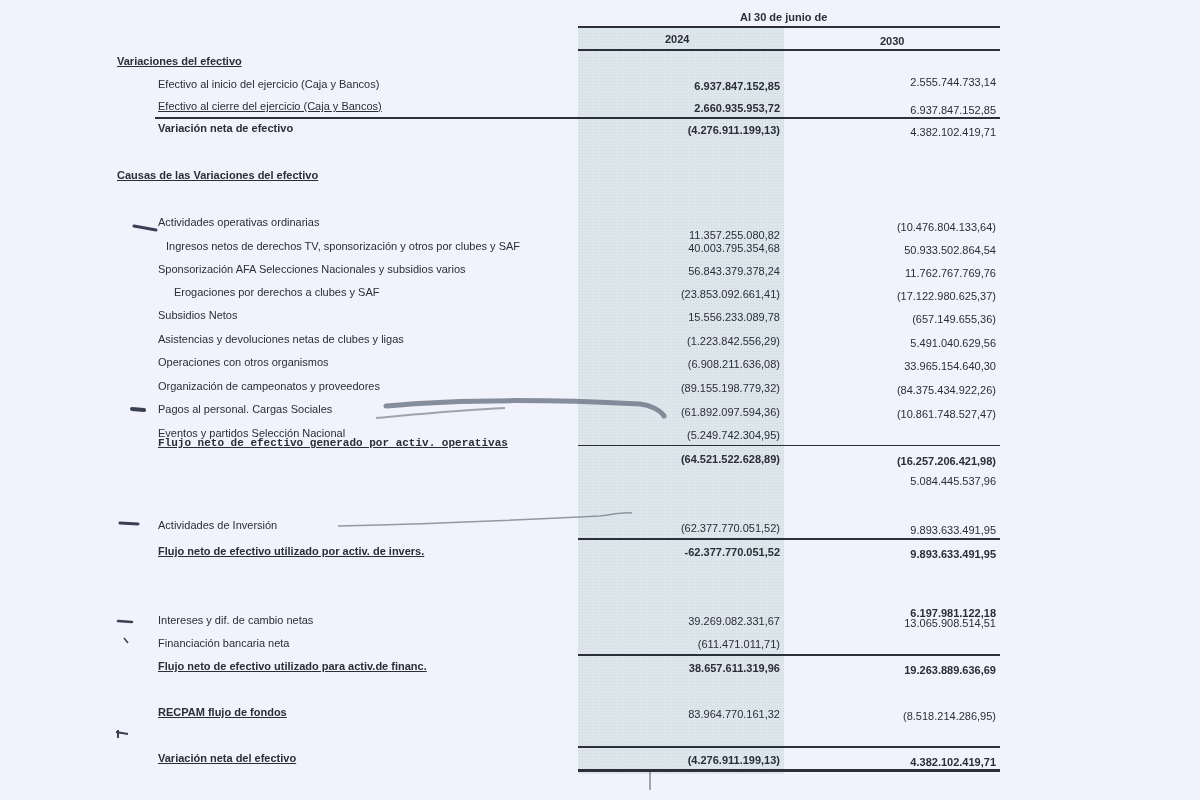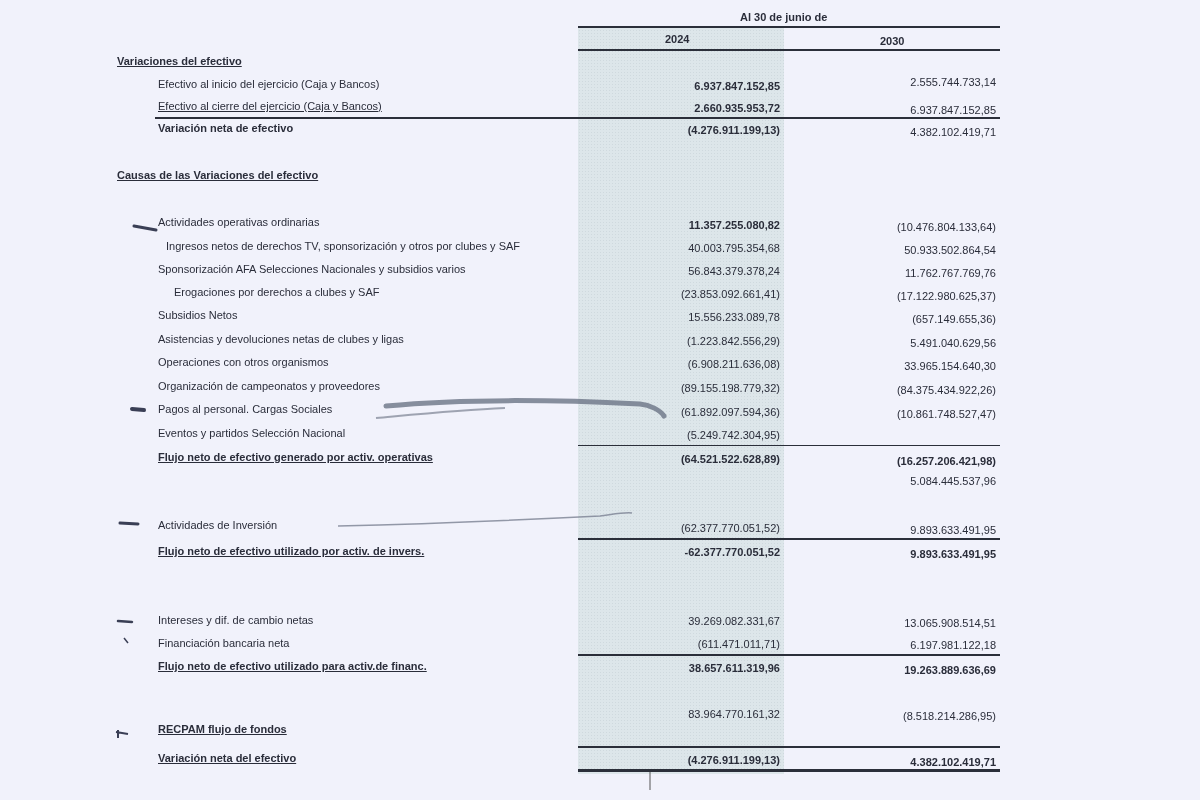--- a/index.html
+++ b/index.html
@@ -49,21 +49,21 @@
 <div class="t c23" style="top:103px;">6.937.847.152,85</div>
 <div class="hline" style="left:155px;top:117px;width:845px;"></div>
 
 <div class="t label bold" style="top:121px;">Variación neta de efectivo</div>
 <div class="t c24 bold" style="top:123px;">(4.276.911.199,13)</div>
 <div class="t c23" style="top:125px;">4.382.102.419,71</div>
 
 <div class="t section" style="top:168px;">Causas de las Variaciones del efectivo</div>
 
 <div class="t label" style="top:215px;">Actividades operativas ordinarias</div>
-<div class="t c24" style="top:218px;font-weight:bold;">11.357.255.080,82</div>
+<div class="t c24" style="top:228px;">11.357.255.080,82</div>
 <div class="t c23" style="top:220px;">(10.476.804.133,64)</div>
 
 <div class="t label" style="top:239px;margin-left:8px;">Ingresos netos de derechos TV, sponsorización y otros por clubes y SAF</div>
 <div class="t c24" style="top:241px;">40.003.795.354,68</div>
 <div class="t c23" style="top:243px;">50.933.502.864,54</div>
 
 <div class="t label" style="top:262px;">Sponsorización AFA Selecciones Nacionales y subsidios varios</div>
 <div class="t c24" style="top:264px;">56.843.379.378,24</div>
 <div class="t c23" style="top:266px;">11.762.767.769,76</div>
 
@@ -89,47 +89,47 @@
 
 <div class="t label" style="top:402px;">Pagos al personal. Cargas Sociales</div>
 <div class="t c24" style="top:405px;">(61.892.097.594,36)</div>
 <div class="t c23" style="top:407px;">(10.861.748.527,47)</div>
 
 <div class="t label" style="top:426px;">Eventos y partidos Selección Nacional</div>
 <div class="t c24" style="top:428px;">(5.249.742.304,95)</div>
 <div class="t c23" style="top:430px;margin-top:44px;">5.084.445.537,96</div>
 <div class="hline thin" style="left:578px;top:445px;width:422px;"></div>
 
-<div class="t label bold ul" style="top:450px;">Flujo neto de efectivo generado por activ. operativas</div>
+<div class="t label bold ul" style="top:436px;font-family:Liberation Mono, monospace;">Flujo neto de efectivo generado por activ. operativas</div>
 <div class="t c24 bold" style="top:452px;">(64.521.522.628,89)</div>
 <div class="t c23 bold" style="top:454px;">(16.257.206.421,98)</div>
 
 <div class="t label" style="top:518px;">Actividades de Inversión</div>
 <div class="t c24" style="top:521px;">(62.377.770.051,52)</div>
 <div class="t c23" style="top:523px;">9.893.633.491,95</div>
 <div class="hline" style="left:578px;top:538px;width:422px;"></div>
 
 <div class="t label bold ul" style="top:544px;">Flujo neto de efectivo utilizado por activ. de invers.</div>
 <div class="t c24 bold" style="top:545px;">-62.377.770.051,52</div>
 <div class="t c23 bold" style="top:547px;">9.893.633.491,95</div>
 
 <div class="t label" style="top:613px;">Intereses y dif. de cambio netas</div>
 <div class="t c24" style="top:614px;">39.269.082.331,67</div>
 <div class="t c23" style="top:616px;margin-left:40px;">13.065.908.514,51</div>
 
 <div class="t label" style="top:636px;">Financiación bancaria neta</div>
 <div class="t c24" style="top:637px;">(611.471.011,71)</div>
-<div class="t c23" style="top:638px;">6.197.981.122,18</div>
+<div class="t c23" style="top:606px;font-weight:bold;">6.197.981.122,18</div>
 <div class="hline" style="left:578px;top:654px;width:422px;"></div>
 
 <div class="t label bold ul" style="top:659px;">Flujo neto de efectivo utilizado para activ.de financ.</div>
 <div class="t c24 bold" style="top:661px;">38.657.611.319,96</div>
 <div class="t c23 bold" style="top:663px;">19.263.889.636,69</div>
 
-<div class="t label bold ul" style="top:722px;">RECPAM flujo de fondos</div>
+<div class="t label bold ul" style="top:705px;">RECPAM flujo de fondos</div>
 <div class="t c24" style="top:707px;">83.964.770.161,32</div>
 <div class="t c23" style="top:709px;">(8.518.214.286,95)</div>
 <div class="hline" style="left:578px;top:746px;width:422px;"></div>
 
 <div class="t label bold ul" style="top:751px;">Variación neta del efectivo</div>
 <div class="t c24 bold" style="top:753px;">(4.276.911.199,13)</div>
 <div class="t c23 bold" style="top:755px;">4.382.102.419,71</div>
 <div class="hline" style="left:578px;top:769px;width:422px;border-top-width:3px;"></div>
 
 <svg class="scribble" style="left:0;top:0;" width="1200" height="800">

